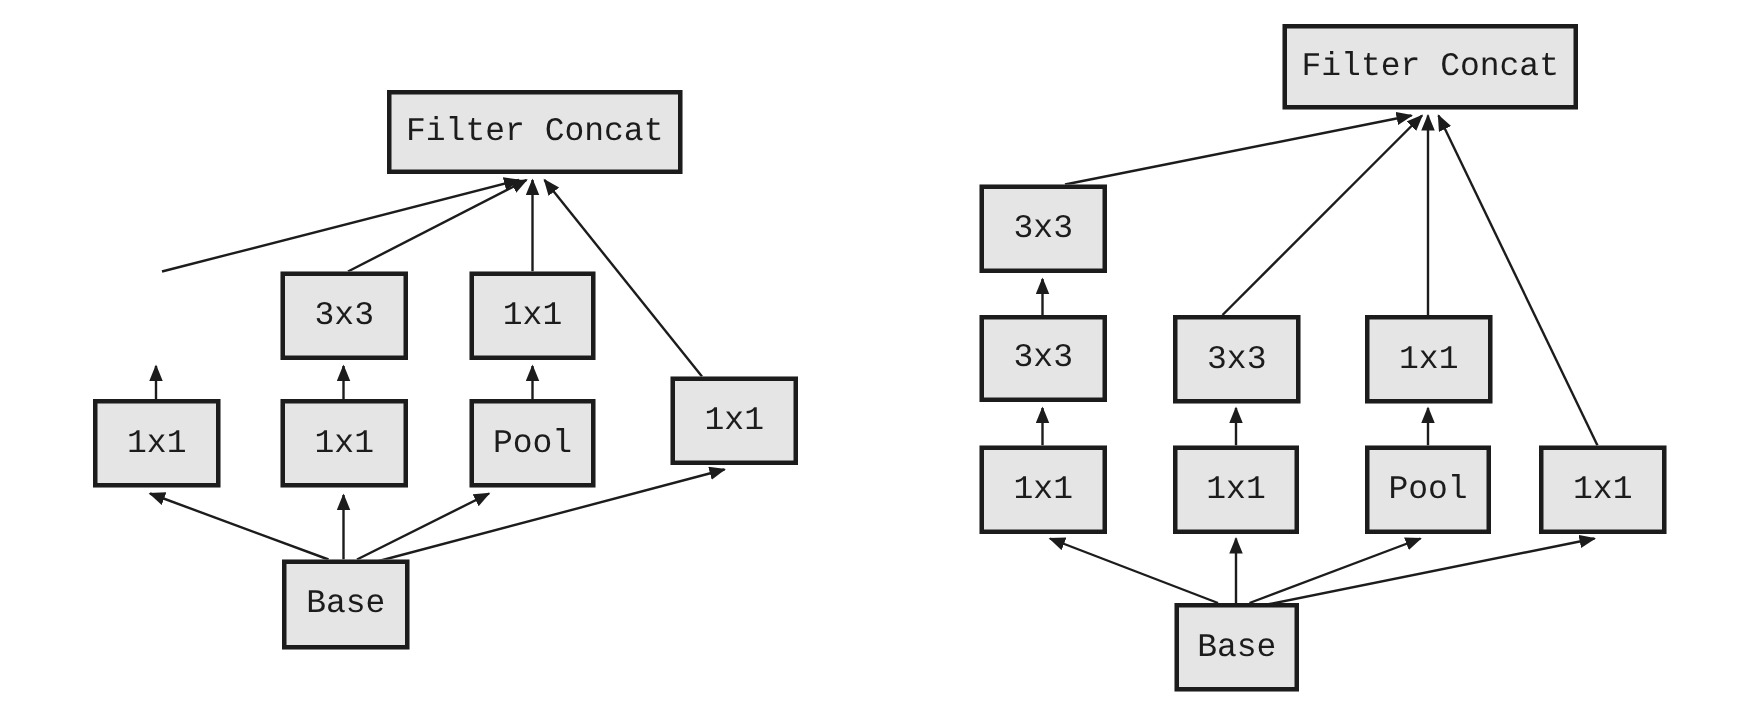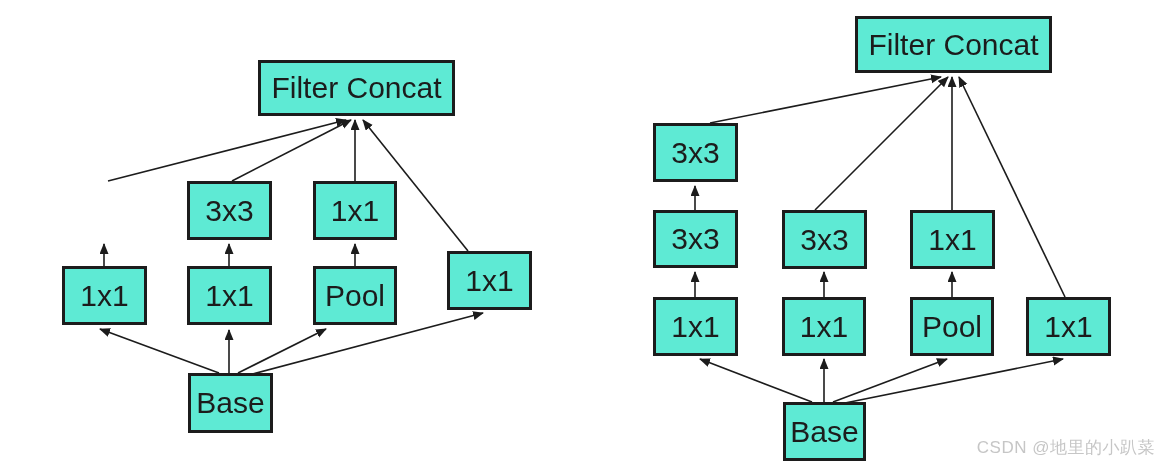--- a/index.html
+++ b/index.html
@@ -7,27 +7,28 @@
     position:relative;
     width:1166px;height:467px;
     background:#ffffff;
     font-family:"Liberation Sans","DejaVu Sans",sans-serif;
     overflow:hidden;
   }
   #edges{position:absolute;left:0;top:0;width:1166px;height:467px;}
   .node{
     position:absolute;
     box-sizing:border-box;
-    background:#5eead4;
+    background:#e5e5e5;
     border:3px solid #1c1c1c;
     display:flex;align-items:center;justify-content:center;
     color:#1c1c1c;
-    font-size:30px;
+    font-size:22px;
     line-height:1;
     white-space:nowrap;
+    font-family:Liberation Mono, monospace;
   }
   .watermark{
     position:absolute;
     top:436px;right:11px;
     font-size:17px;
     color:#c6c6c6;
     letter-spacing:0.5px;
   }
 </style>
 </head>
@@ -117,14 +118,13 @@
   <div class="node" style="left:910px;top:297px;width:84px;height:59px">
     <span>Pool</span>
   </div>
   <div class="node" style="left:1026px;top:297px;width:85px;height:59px">
     <span>1x1</span>
   </div>
   <div class="node" style="left:783px;top:402px;width:83px;height:59px">
     <span>Base</span>
   </div>
 
-  <div class="watermark">CSDN @地里的小趴菜</div>
 </div>
 
 </body></html>

